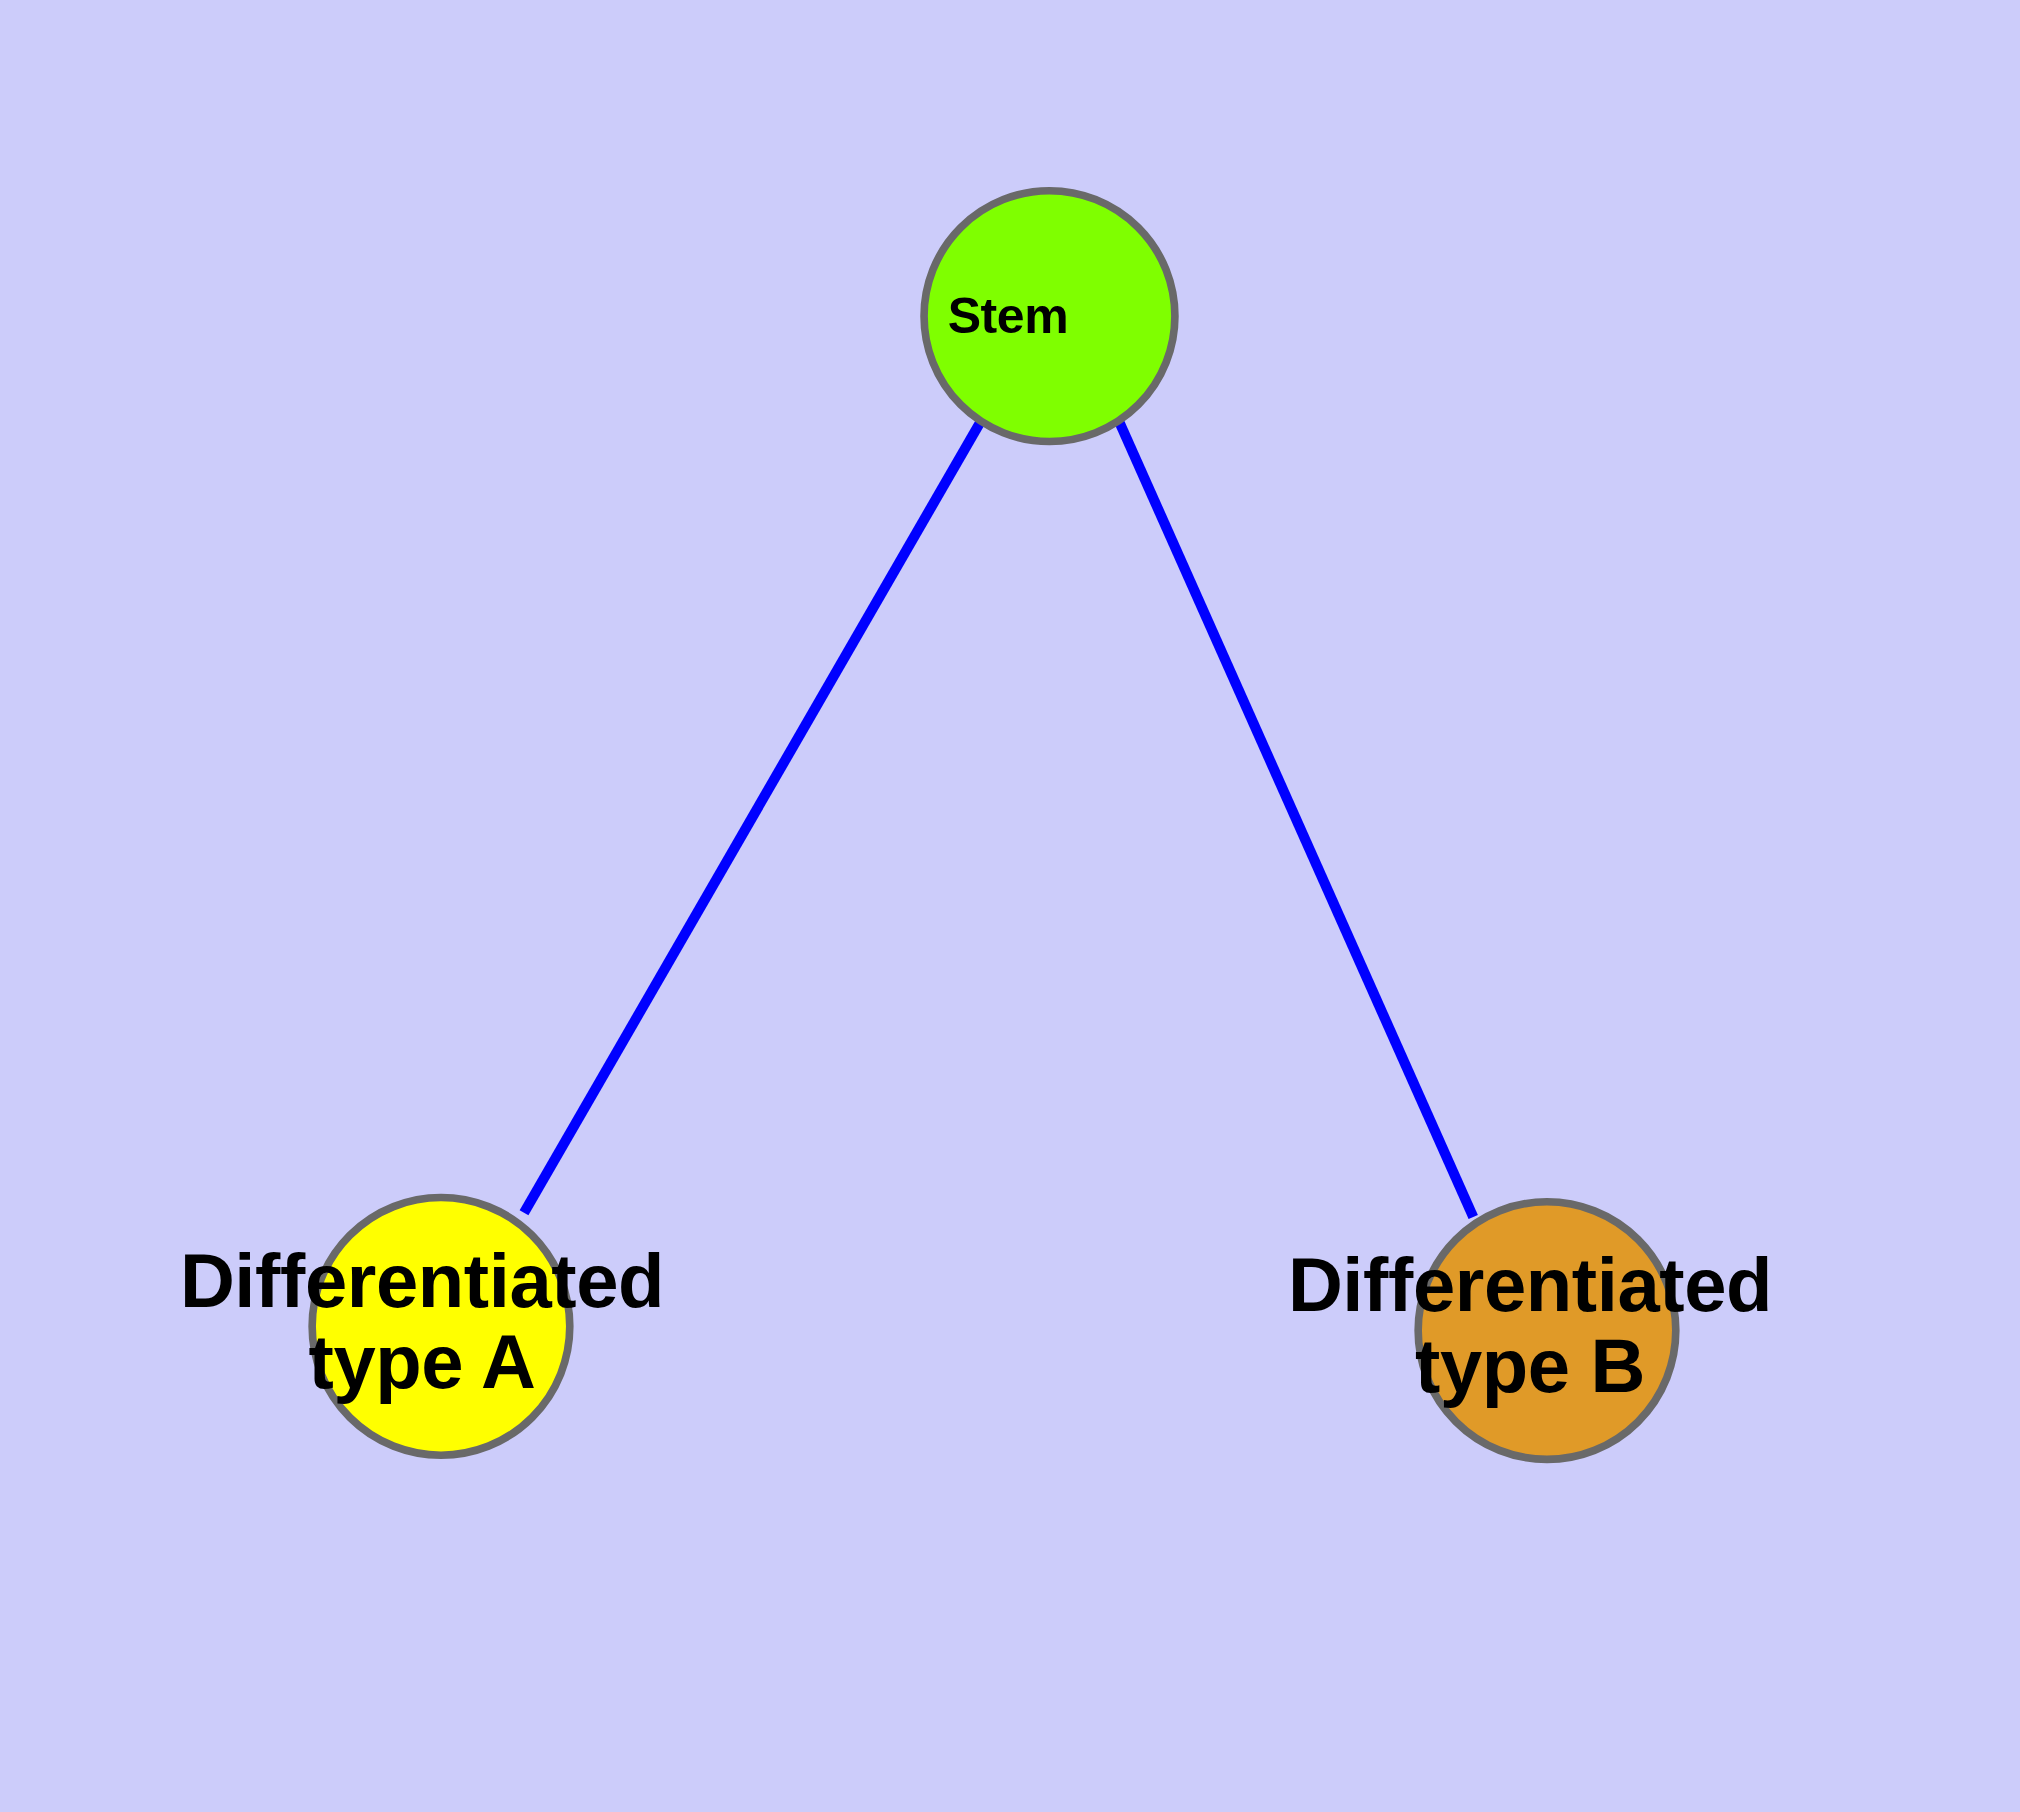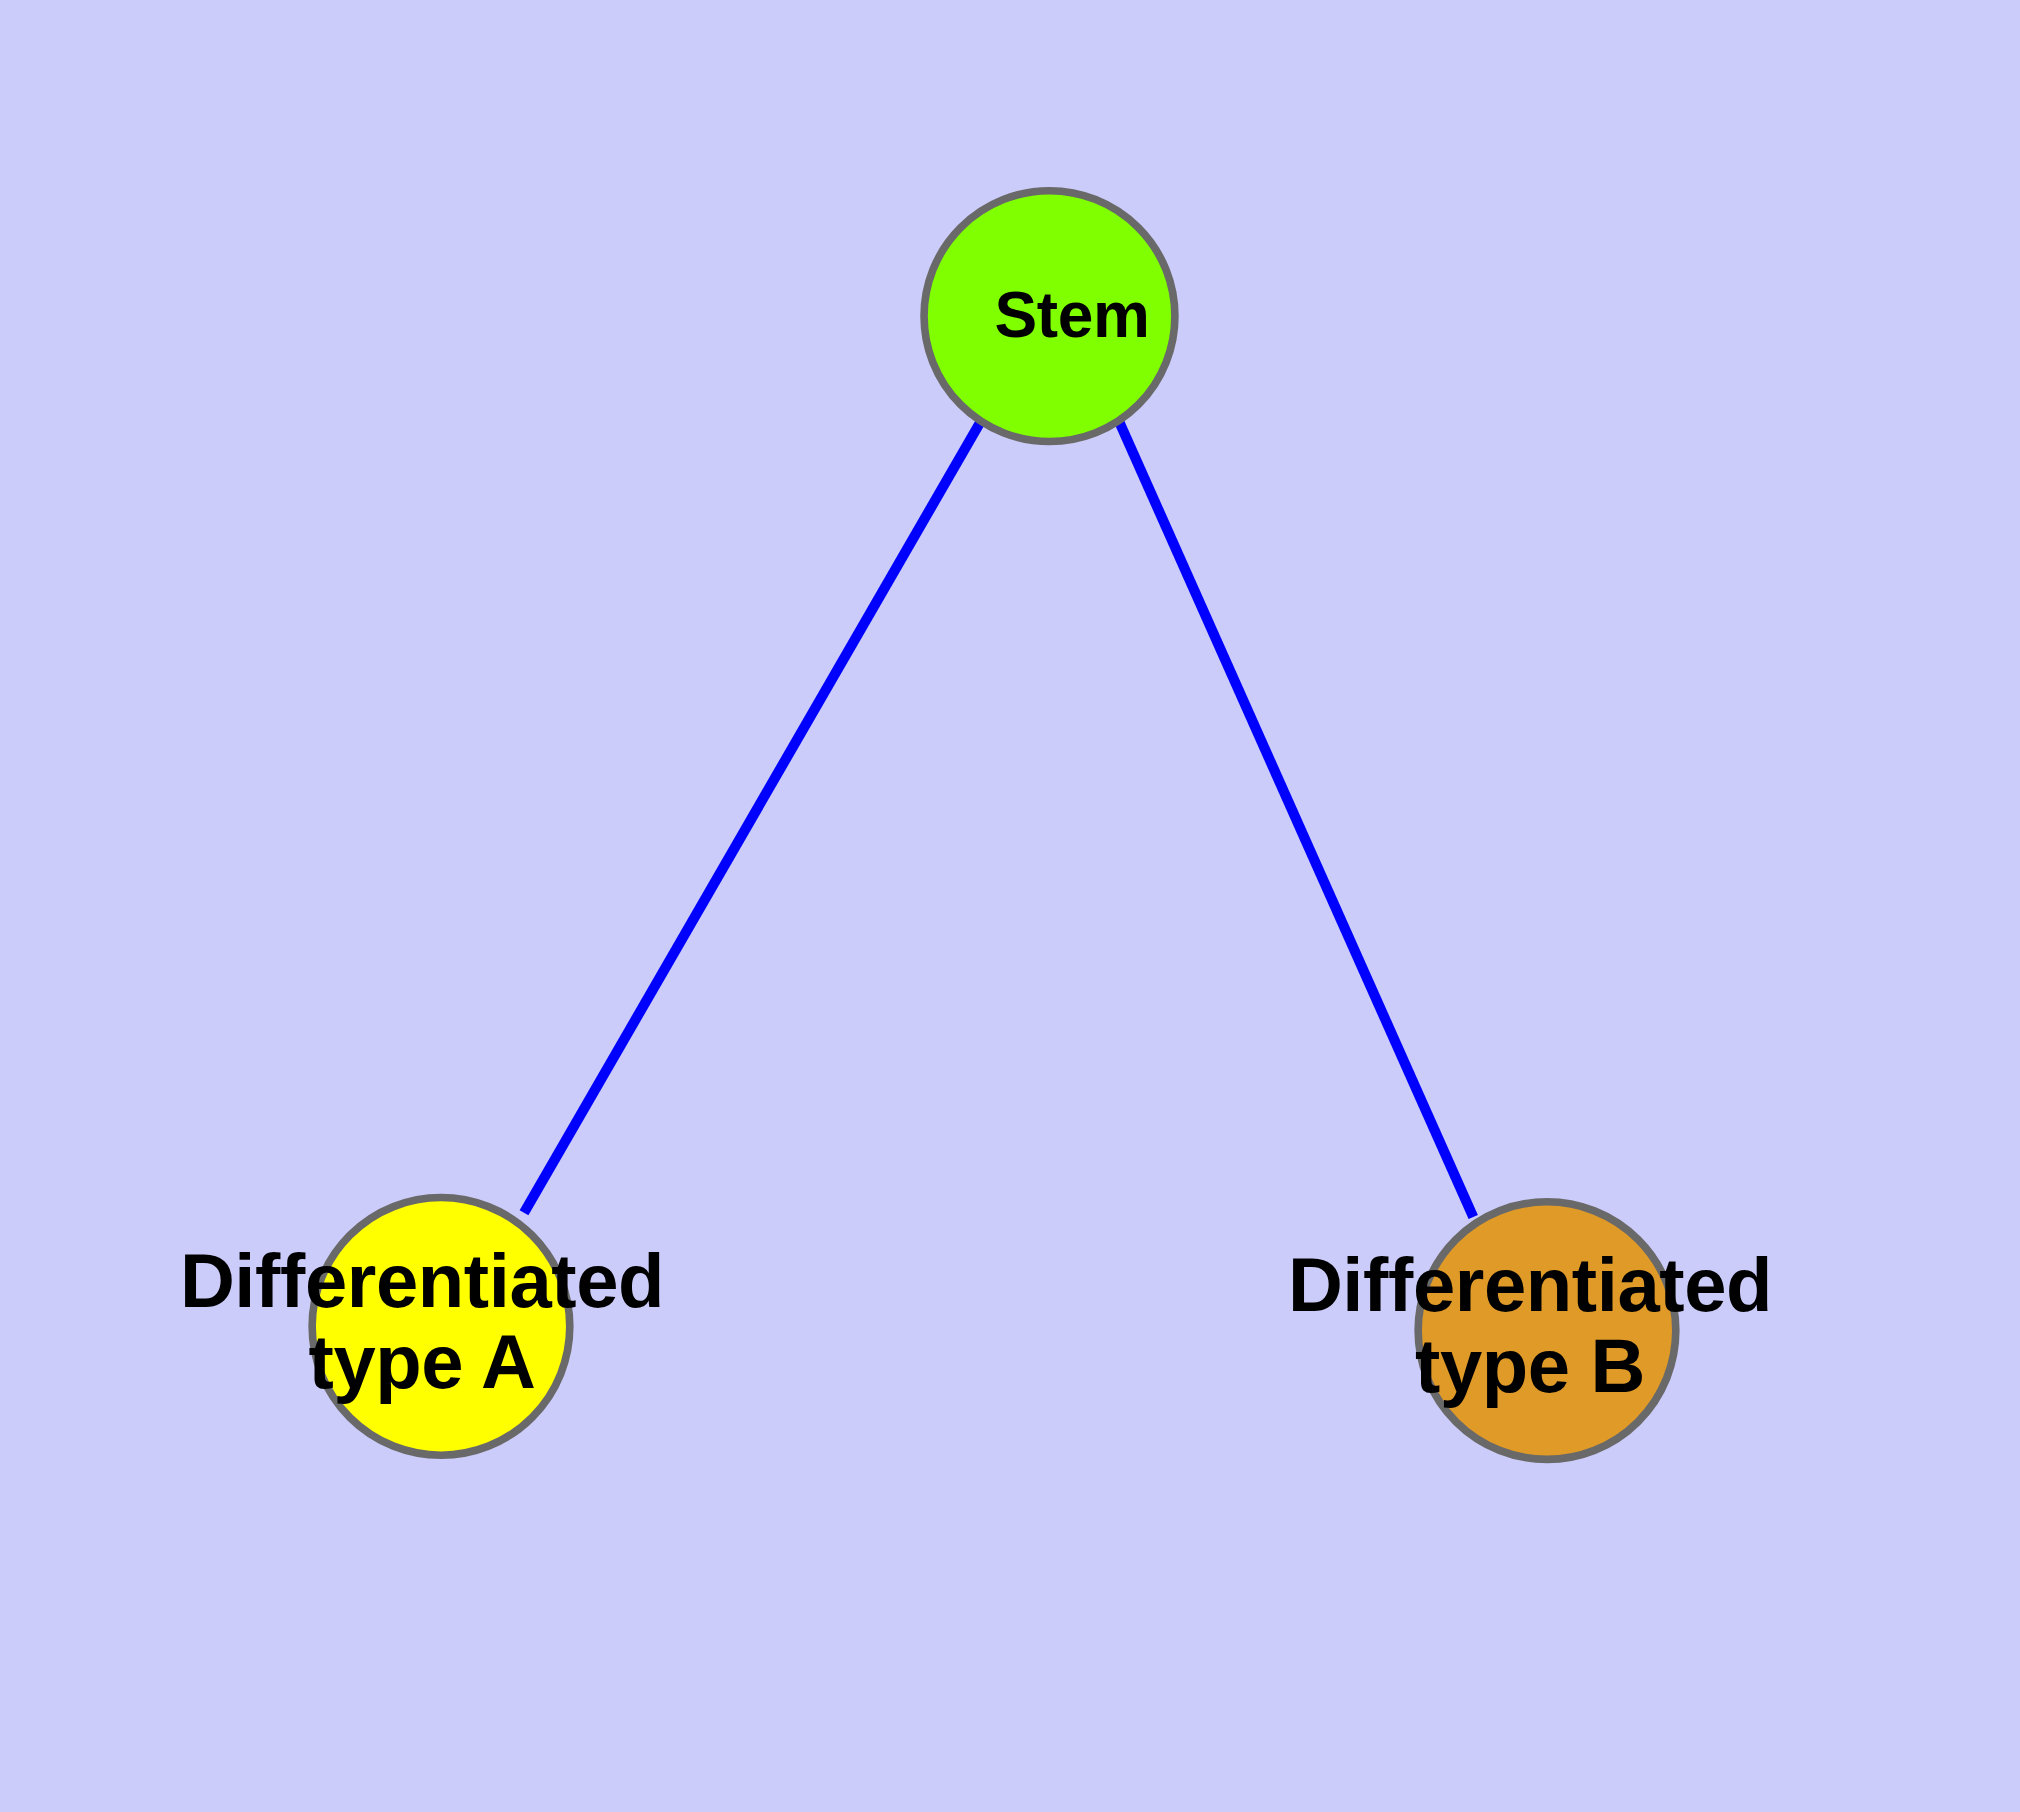--- a/index.html
+++ b/index.html
@@ -31,22 +31,22 @@
     font-family: "Liberation Sans", sans-serif;
     font-weight: bold;
     text-align: center;
     white-space: pre;
     line-height: 1.06;
     letter-spacing: -0.4px;
     pointer-events: none;
     user-select: none;
   }
   #label-stem {
-    font-size: 64px;
-    left: 1072px;
+    font-size: 50px;
+    left: 1008px;
     top: 316px;
     transform: translate(-50%, -50%);
   }
   #label-type-a {
     font-size: 76px;
     left: 422px;
     top: 1322px;
     transform: translate(-50%, -50%);
   }
   #label-type-b {

